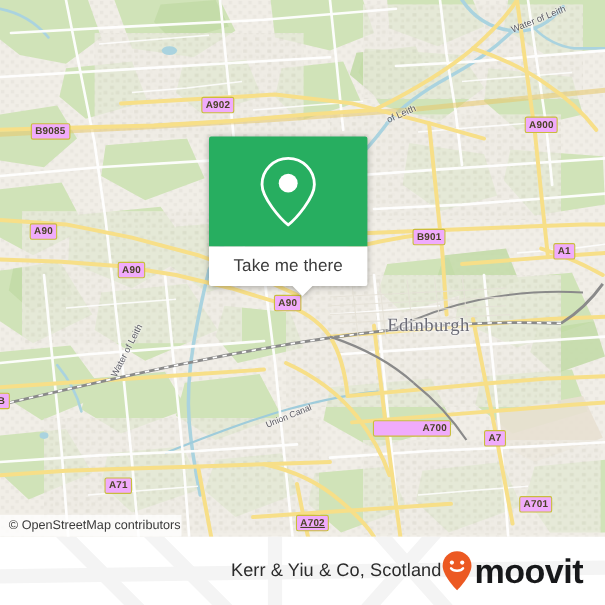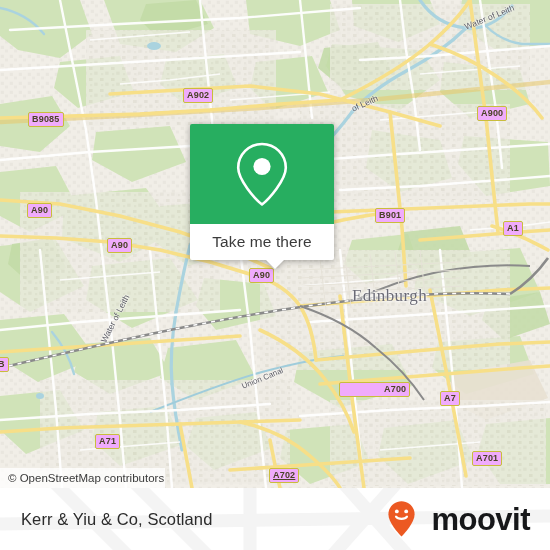--- a/index.html
+++ b/index.html
@@ -137,21 +137,21 @@
   
   .footer {
     position: absolute;
     left: 0;
     top: 488px;
     width: 550px;
     height: 62px;
     background: #ffffff;
     display: flex;
     align-items: center;
-    justify-content: space-between;
+    justify-content: flex-end;
     padding: 0 20px 0 21px;
     box-sizing: border-box;
     overflow: hidden;
   }
   .footer-watermark {
     position: absolute;
     left: 0; top: 0; width: 100%; height: 100%;
     pointer-events: none;
   }
   .footer-title {
@@ -169,21 +169,21 @@
     align-items: center;
     z-index: 2;
   }
   .brand-word {
     color: #17181a;
     font-size: 31px;
     font-weight: bold;
     font-family: "Liberation Sans", sans-serif;
     letter-spacing: -.5px;
     line-height: 31px;
-    margin-left: 15px;
+    margin-left: 1px;
   }
 </style>
 </head>
 <body>
 
 <div class="screen">
 
   <div class="map">
     <svg class="map-svg" width="550" height="488" viewBox="0 0 550 488">
       <defs>

